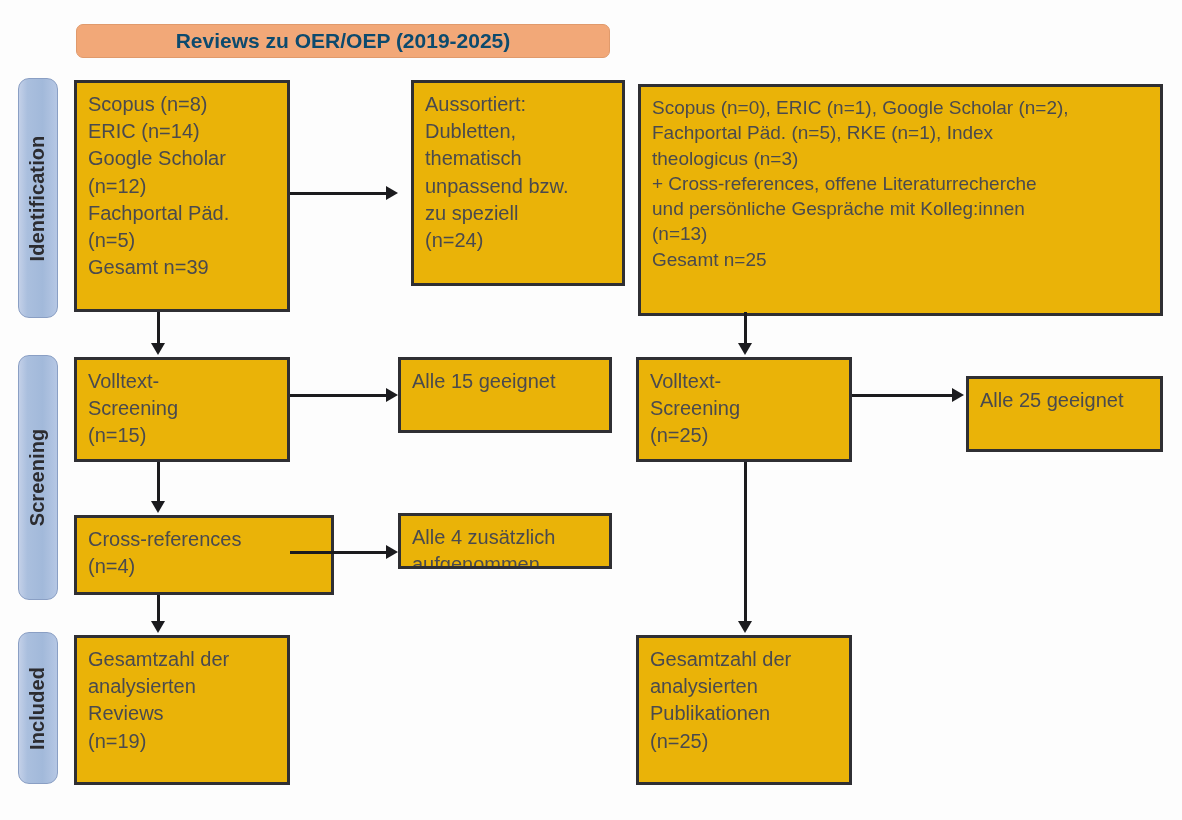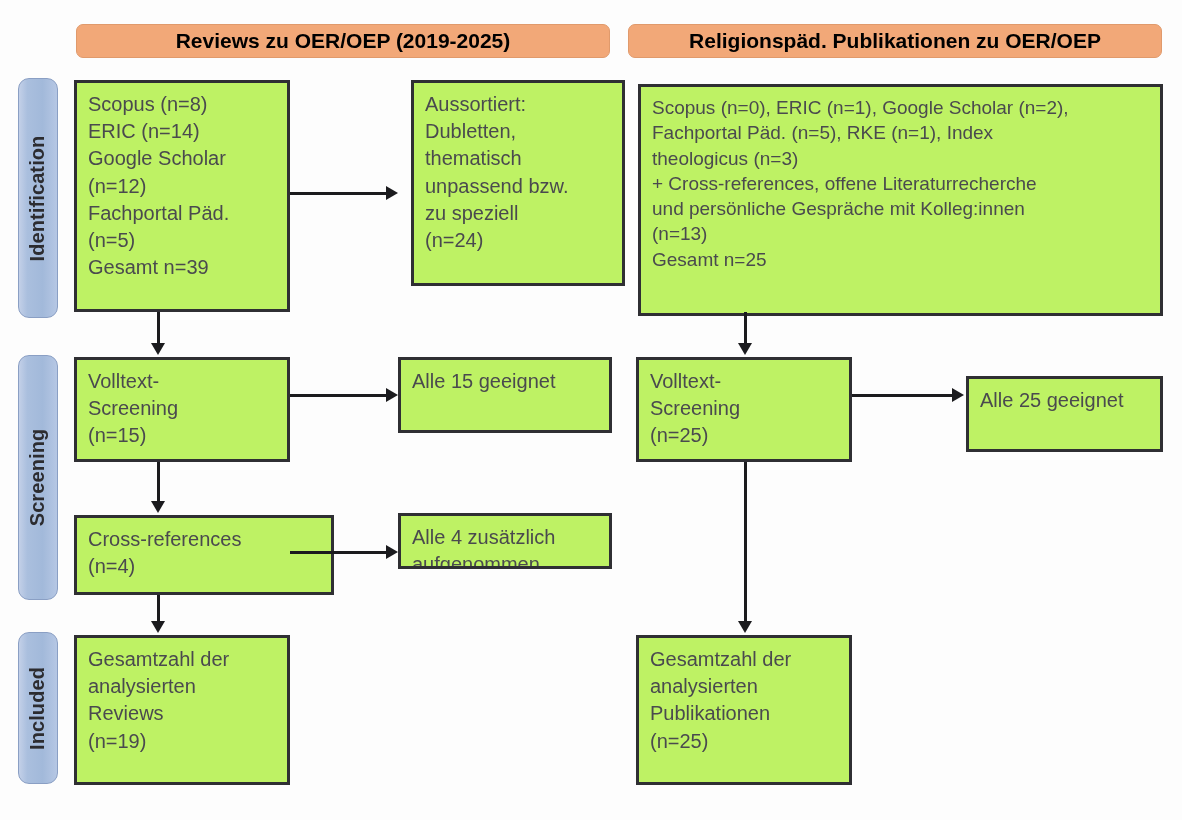--- a/index.html
+++ b/index.html
@@ -41,28 +41,28 @@
     position: absolute;
     background: #f2a878;
     border: 1px solid #e09a6c;
     border-radius: 7px;
     box-sizing: border-box;
     display: flex;
     align-items: center;
     justify-content: center;
     font-size: 21px;
     font-weight: bold;
-    color: #000000;
+    color: #0c4a6e;
     text-align: center;
   }
 
   
   .box {
     position: absolute;
-    background: #bef264;
+    background: #eab308;
     border: 3px solid #2f2f33;
     box-sizing: border-box;
     padding: 8px 9px 6px 11px;
     font-size: 20px;
     line-height: 1.36;
     color: #4a4a4e;
     white-space: pre-line;
     overflow: hidden;
   }
   .box.small-lh { line-height: 1.33; }
@@ -103,23 +103,20 @@
   </div>
 
   <div class="stage-bar" style="left:18px; top:632px; width:40px; height:152px;">
     <span class="stage-text">Included</span>
   </div>
 
   <div class="col-header" style="left:76px; top:24px; width:534px; height:34px;">
     <span>Reviews zu OER/OEP (2019-2025)</span>
   </div>
 
-  <div class="col-header" style="left:628px; top:24px; width:534px; height:34px;">
-    <span>Religionspäd. Publikationen zu OER/OEP</span>
-  </div>
 
   <div class="box" style="left:74px; top:80px; width:216px; height:232px;">Scopus (n=8)
 ERIC (n=14)
 Google Scholar
 (n=12)
 Fachportal Päd.
 (n=5)
 Gesamt n=39</div>
 
   <div class="box" style="left:411px; top:80px; width:214px; height:206px;">Aussortiert:

